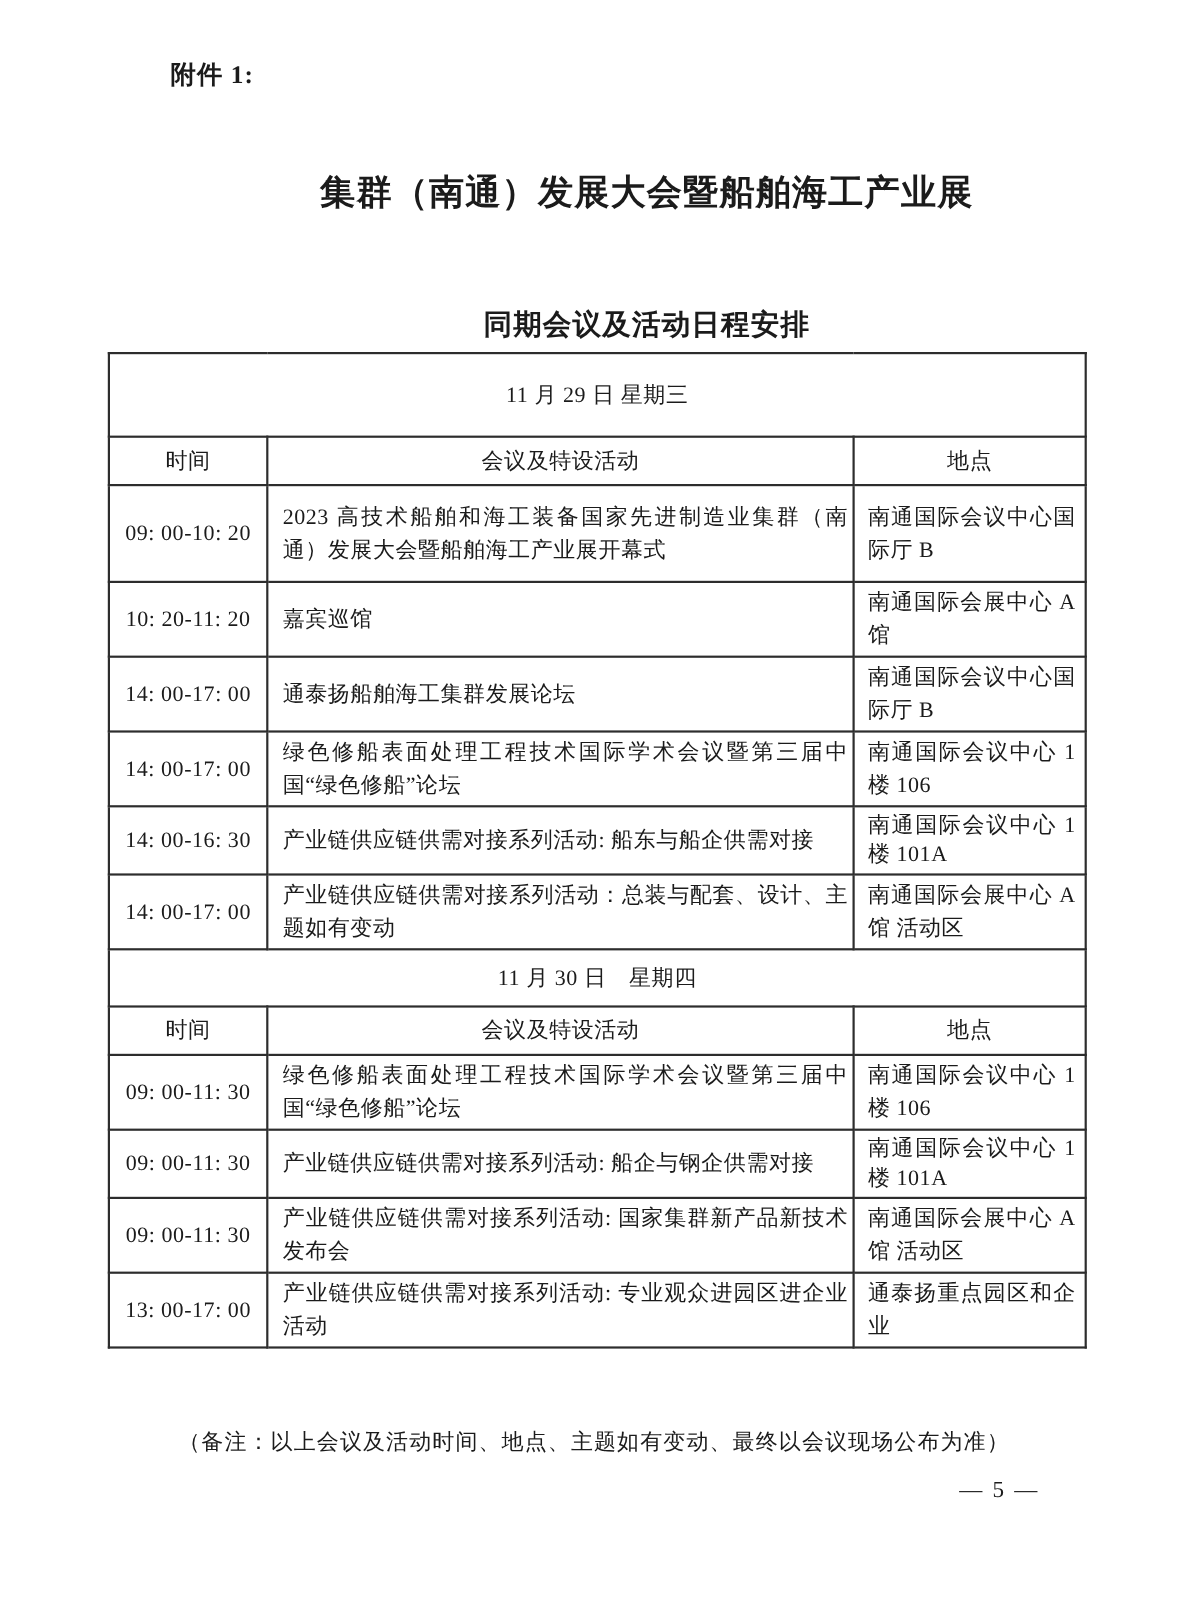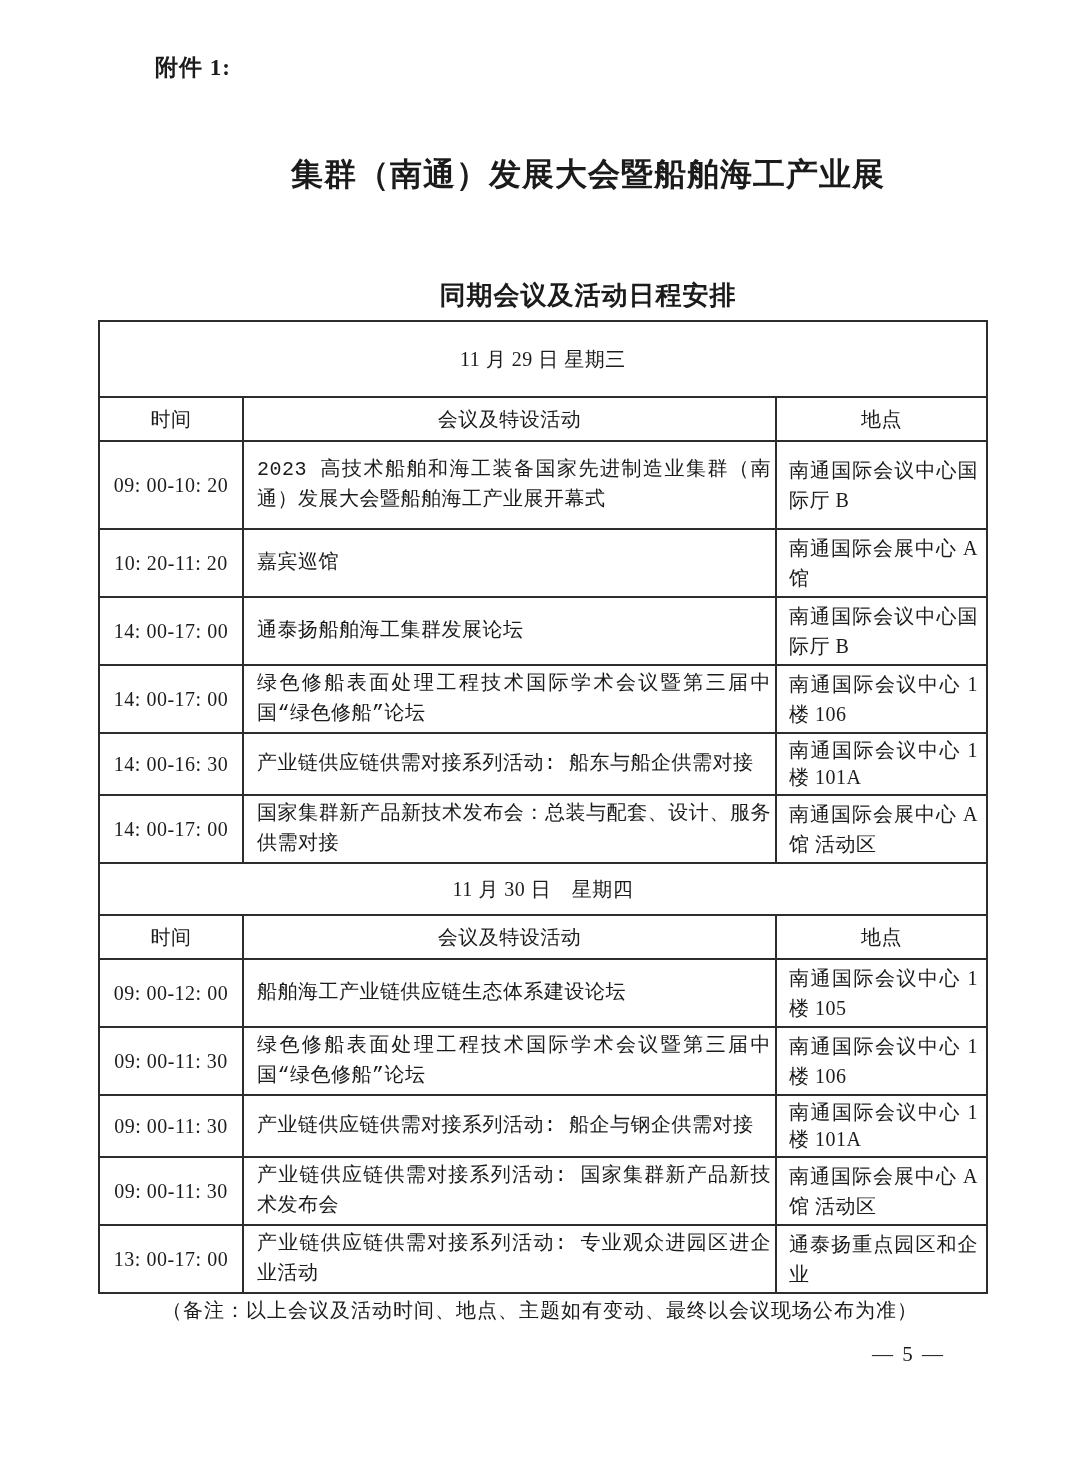--- a/index.html
+++ b/index.html
@@ -69,21 +69,20 @@
     height: 44px;
     font-size: 21px;
   }
   td.time-cell {
     text-align: center;
     padding: 2px 4px;
   }
   td.event-cell {
     text-align: justify;
     padding: 3px 4px 3px 13px;
-    font-family: Liberation Mono, monospace;
   }
   td.location-cell {
     text-align: justify;
     padding: 3px 8px 3px 12px;
     line-height: 31px;
   }
   tr.tight td.location-cell { line-height: 27px; }
   .note {
     position: absolute;
     left: 80px;
@@ -148,36 +147,31 @@
       <td class="event-cell">绿色修船表面处理工程技术国际学术会议暨第三届中国“绿色修船”论坛</td>
       <td class="location-cell">南通国际会议中心 1 楼 106</td>
     </tr>
     <tr class="tight" style="height:56px">
       <td class="time-cell">14: 00-16: 30</td>
       <td class="event-cell">产业链供应链供需对接系列活动: 船东与船企供需对接</td>
       <td class="location-cell">南通国际会议中心 1 楼 101A</td>
     </tr>
     <tr style="height:68px">
       <td class="time-cell">14: 00-17: 00</td>
-      <td class="event-cell">国家集群新产品新技术发布会：总装与配套、设计、服务供需对接</td>
+      <td class="event-cell">产业链供应链供需对接系列活动：总装与配套、设计、主题如有变动</td>
       <td class="location-cell">南通国际会展中心 A 馆 活动区</td>
     </tr>
 
     <tr>
       <td class="date-header second" colspan="3">11 月 30 日　星期四</td>
     </tr>
     <tr>
       <td class="col-header">时间</td>
       <td class="col-header">会议及特设活动</td>
       <td class="col-header">地点</td>
-    </tr>
-    <tr style="height:68px">
-      <td class="time-cell">09: 00-12: 00</td>
-      <td class="event-cell">船舶海工产业链供应链生态体系建设论坛</td>
-      <td class="location-cell">南通国际会议中心 1 楼 105</td>
     </tr>
     <tr style="height:68px">
       <td class="time-cell">09: 00-11: 30</td>
       <td class="event-cell">绿色修船表面处理工程技术国际学术会议暨第三届中国“绿色修船”论坛</td>
       <td class="location-cell">南通国际会议中心 1 楼 106</td>
     </tr>
     <tr class="tight" style="height:56px">
       <td class="time-cell">09: 00-11: 30</td>
       <td class="event-cell">产业链供应链供需对接系列活动: 船企与钢企供需对接</td>
       <td class="location-cell">南通国际会议中心 1 楼 101A</td>

